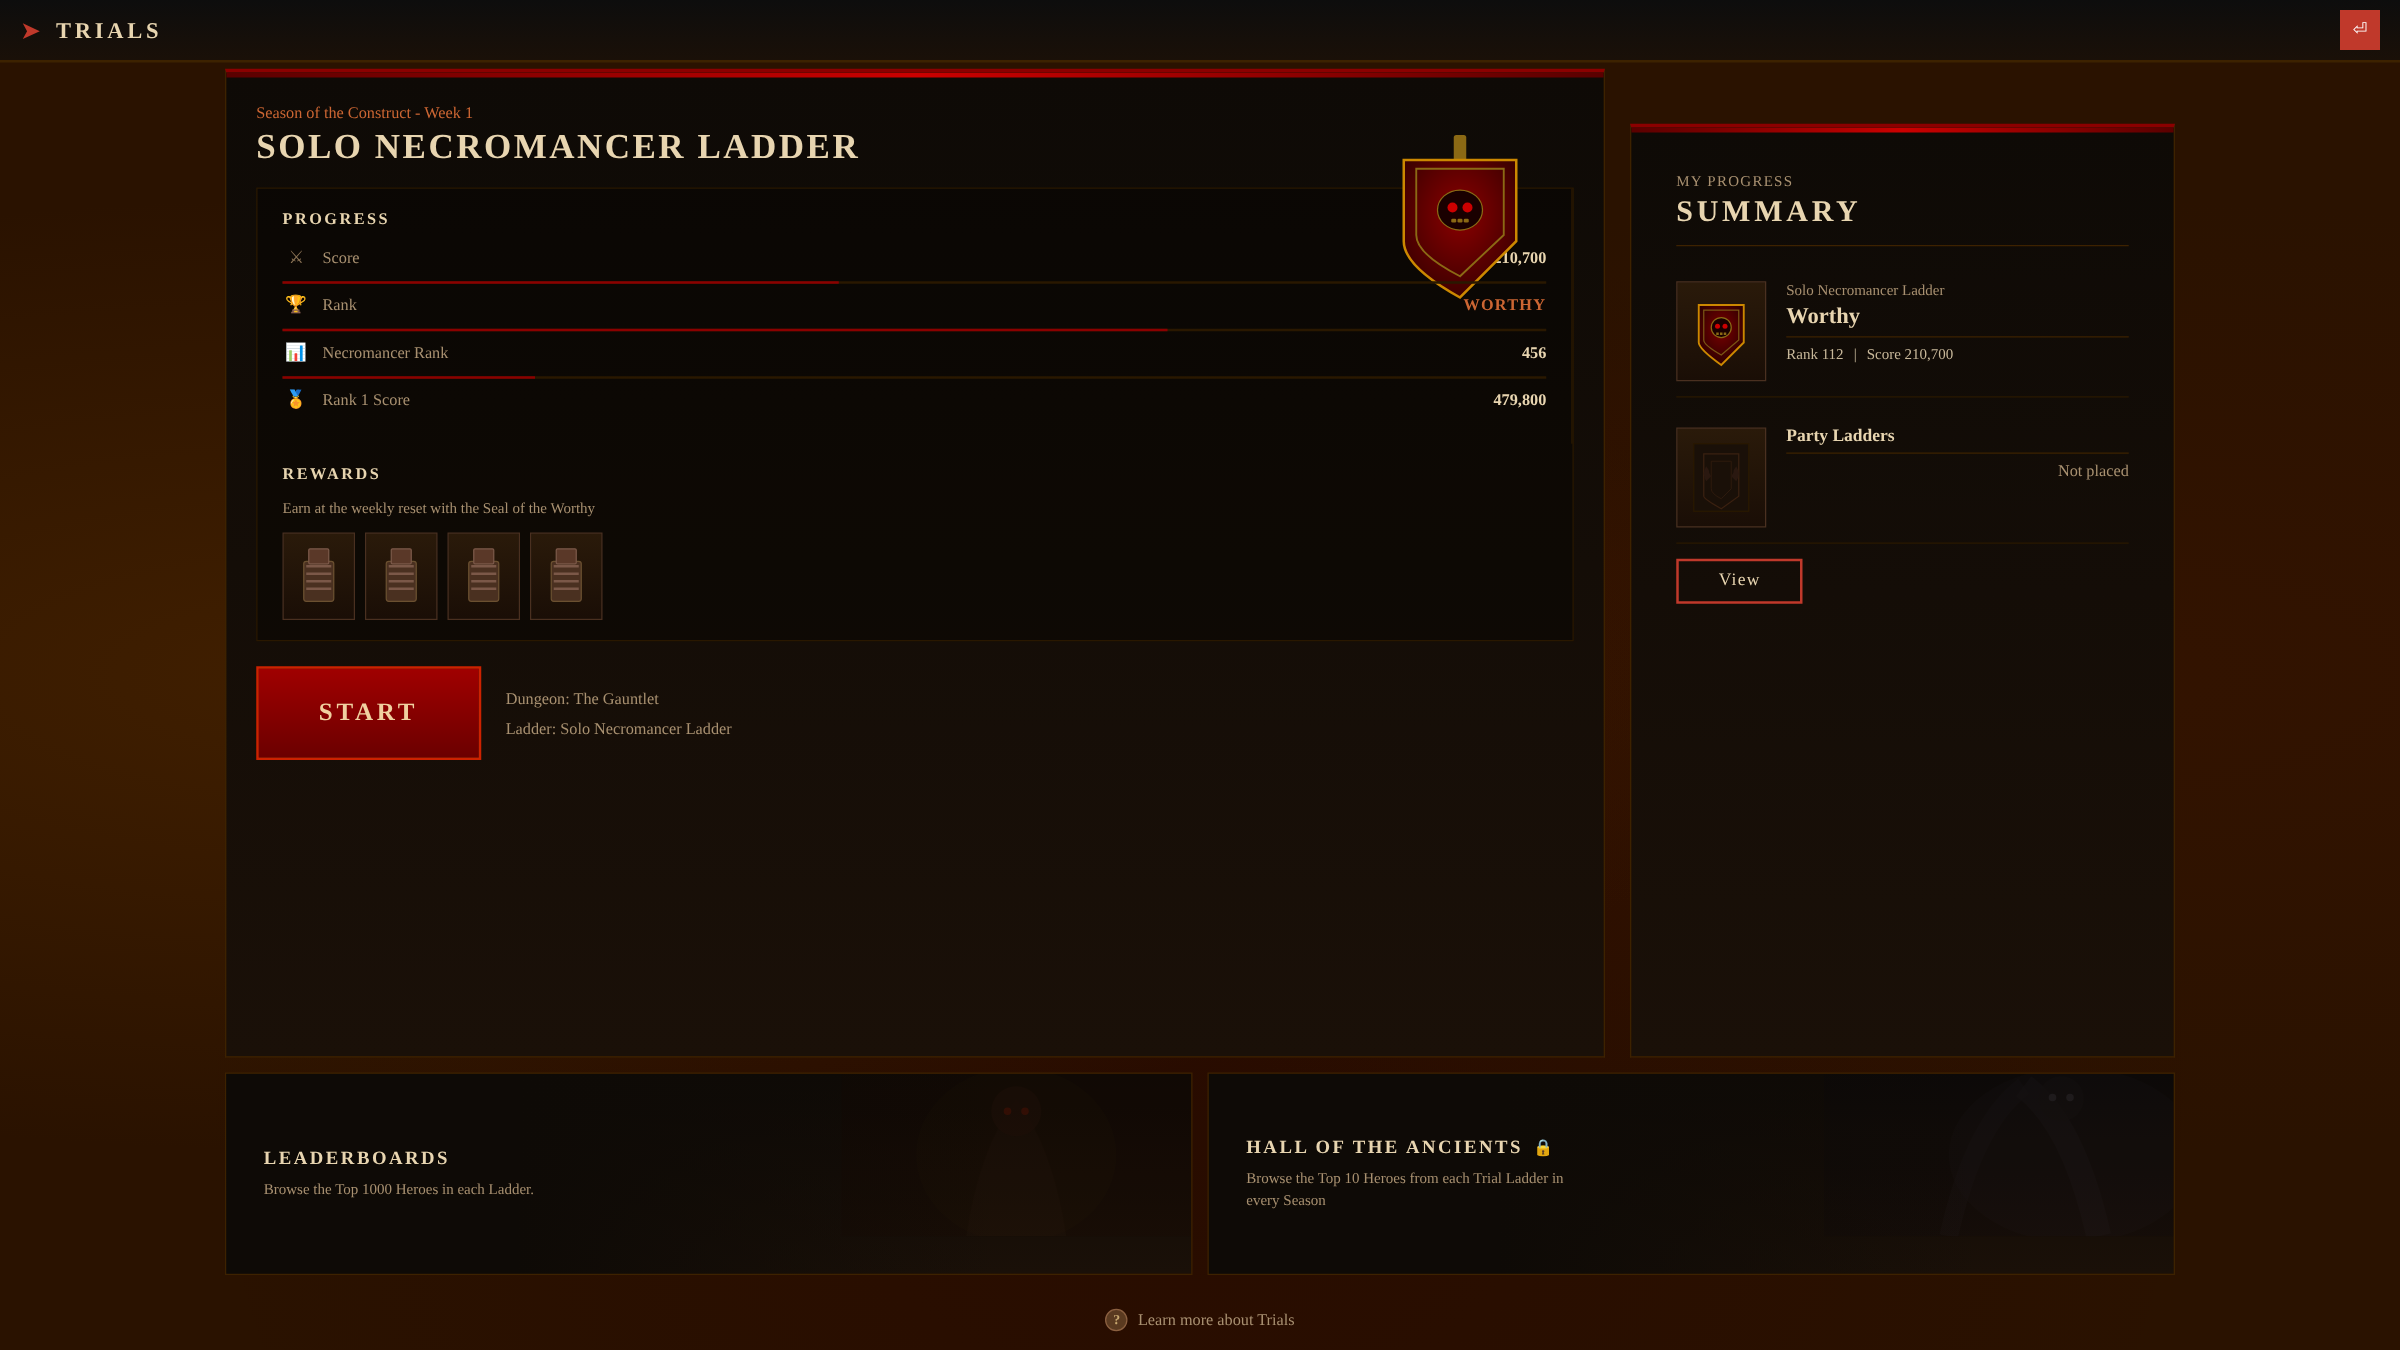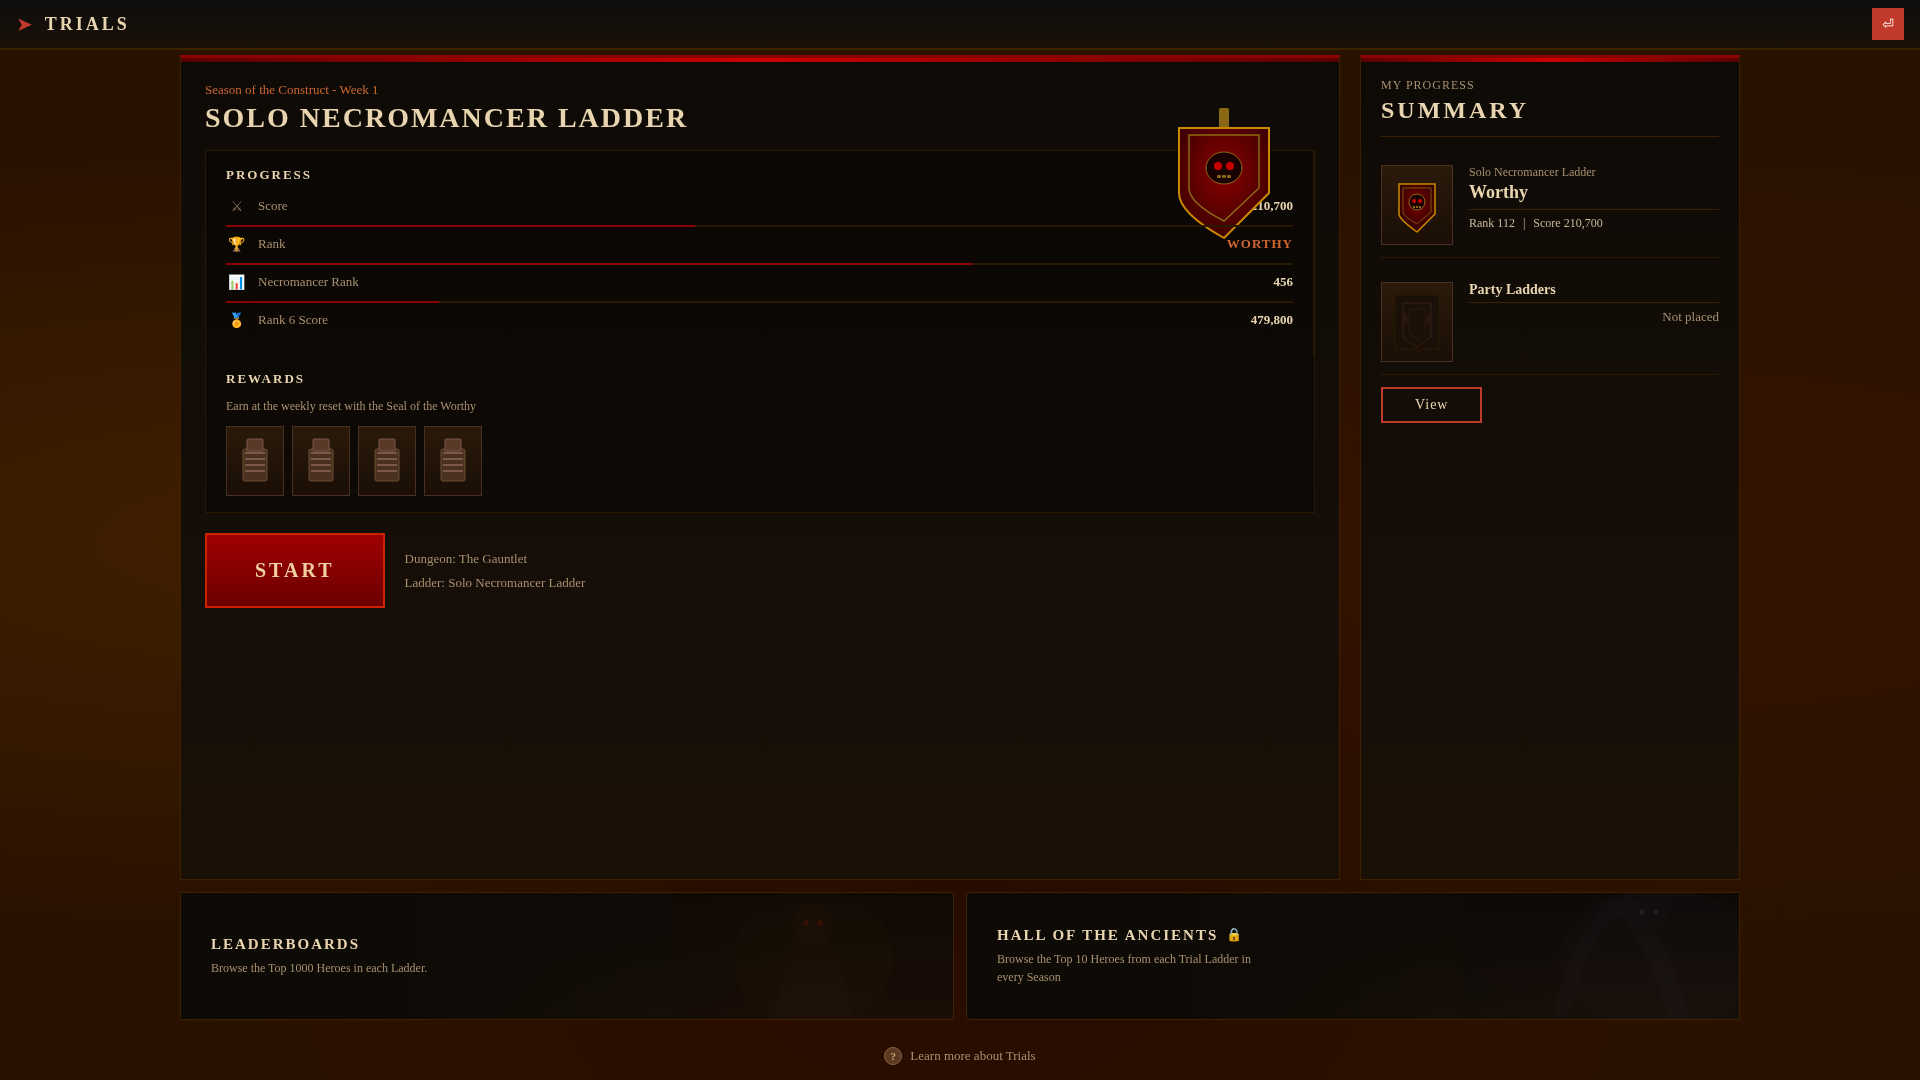--- a/index.html
+++ b/index.html
@@ -285,27 +285,28 @@
     }
 
     .dungeon-info {
       color: #a89070;
       font-size: 13px;
       line-height: 1.8;
     }
 
     
     .right-panel {
-      width: 380px;
+      width: 436px;
       background: linear-gradient(to bottom, #0e0a06, #1a1008);
       border: 1px solid #3d2200;
       border-top: 3px solid #8b0000;
       position: relative;
-      padding: 20px;
+      padding: 36px;
       overflow: hidden;
+      margin-top: 44px;
     }
 
     .right-panel::before {
       content: '';
       position: absolute;
       top: 0;
       left: 0;
       right: 0;
       height: 4px;
       background: linear-gradient(to right, #5a0000, #cc0000, #5a0000);
@@ -412,21 +413,21 @@
       cursor: pointer;
       font-family: 'Georgia', serif;
       margin-top: 12px;
       display: block;
     }
 
     
     .bottom-section {
       display: flex;
       gap: 12px;
-      height: 128px;
+      height: 162px;
     }
 
     .bottom-card {
       flex: 1;
       background: linear-gradient(to bottom, #0e0a06, #1a1008);
       border: 1px solid #3d2200;
       position: relative;
       overflow: hidden;
       cursor: pointer;
       display: flex;
@@ -577,21 +578,21 @@
             <div class="progress-icon">📊</div>
             <div class="progress-label">Necromancer Rank</div>
             <div class="progress-value">456</div>
           </div>
           <div class="progress-bar">
             <div class="progress-bar-fill" style="width:20%"></div>
           </div>
 
           <div class="progress-row">
             <div class="progress-icon">🏅</div>
-            <div class="progress-label">Rank 6 Score</div>
+            <div class="progress-label">Rank 1 Score</div>
             <div class="progress-value">479,800</div>
           </div>
         </div>
 
         <div class="rewards-section">
           <div class="section-header">REWARDS</div>
           <div class="rewards-label">Earn at the weekly reset with the Seal of the Worthy</div>
           <div class="reward-items">
             <div class="reward-item">
               <div class="reward-item-inner">

